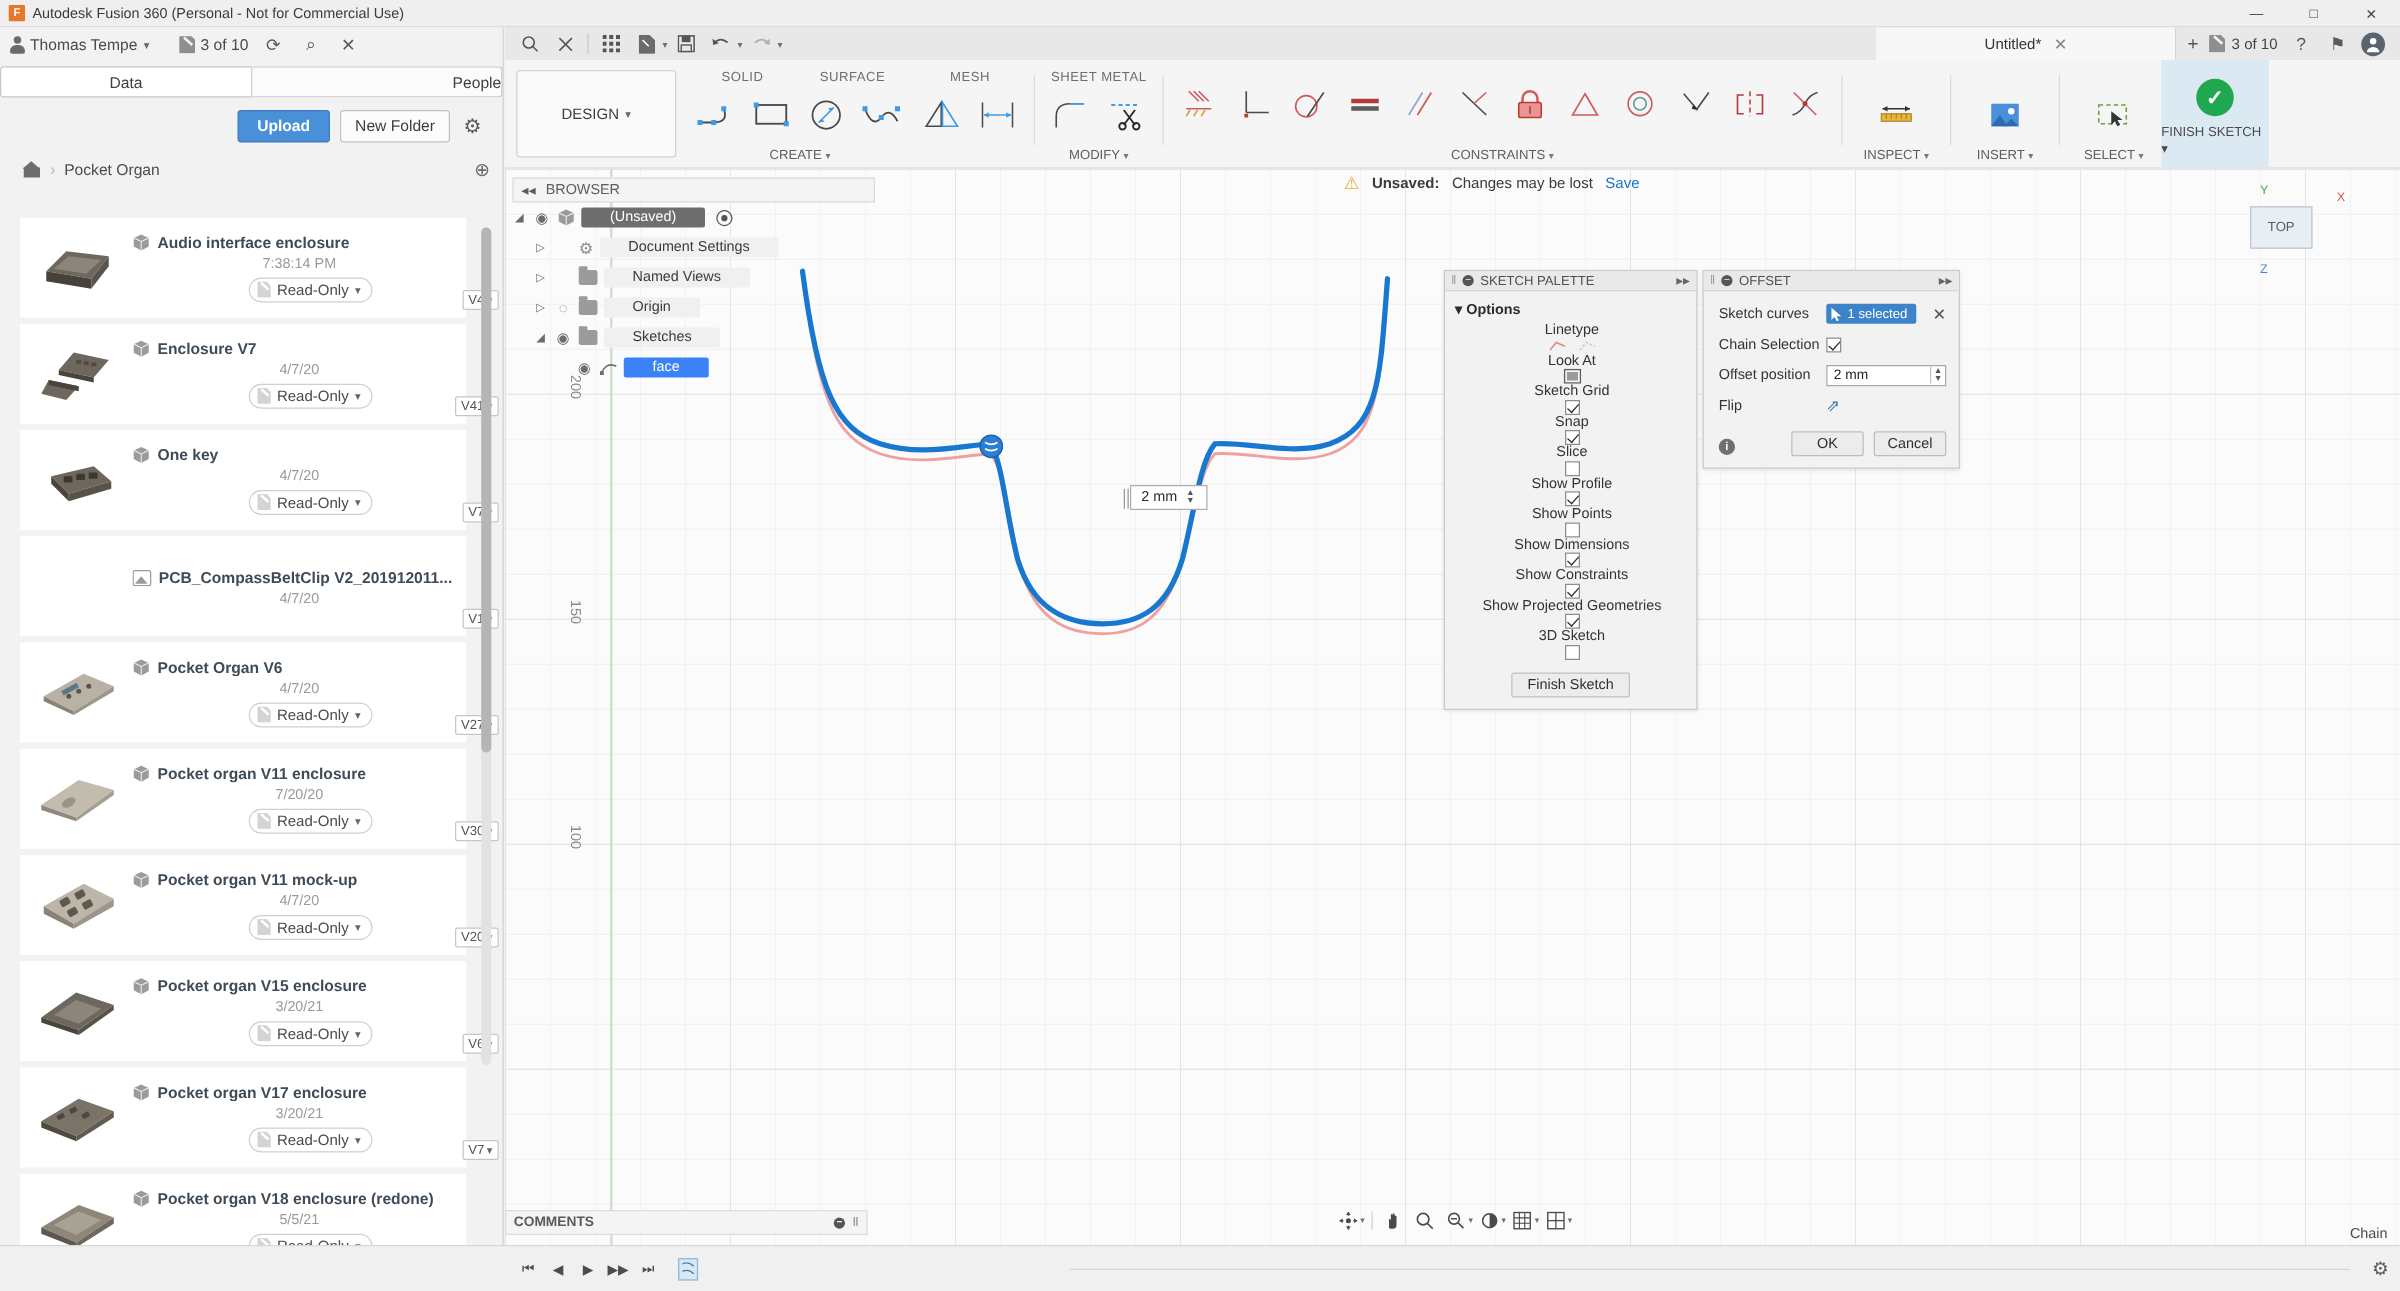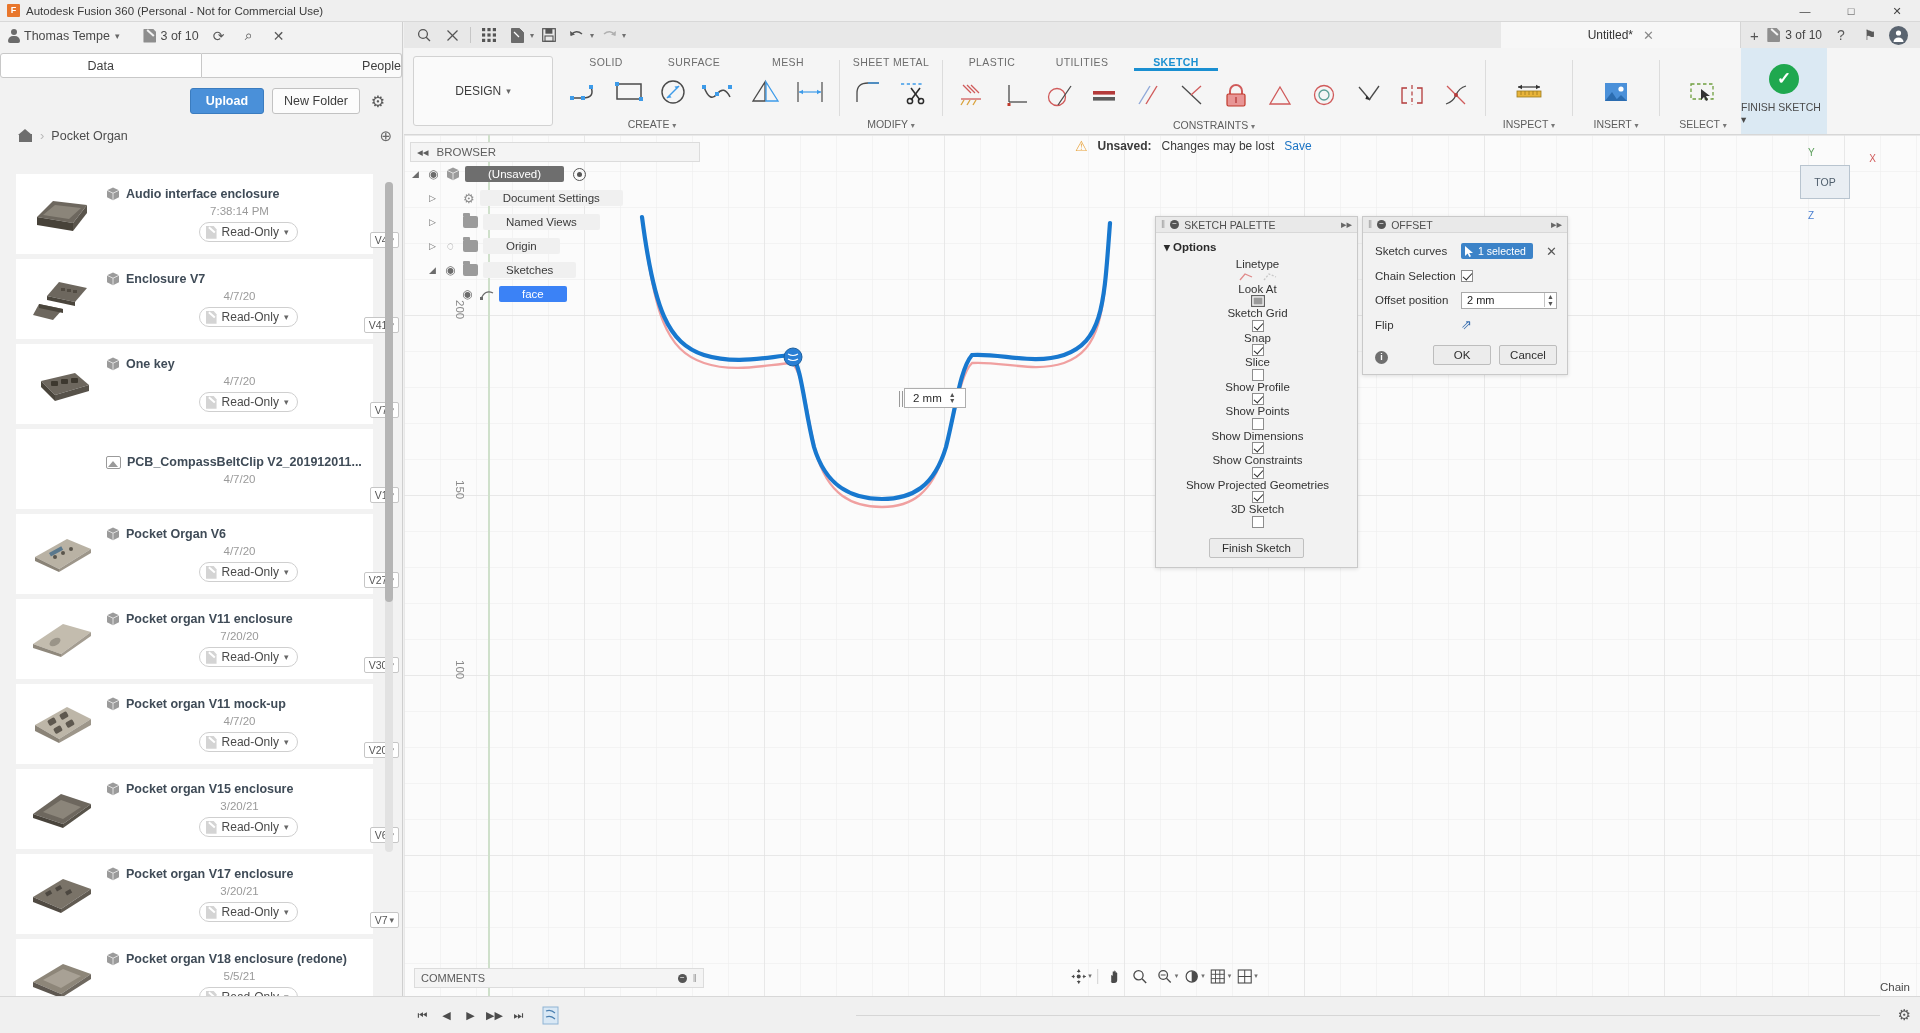--- a/index.html
+++ b/index.html
@@ -130,21 +130,21 @@
   .tb-right { margin-left:auto; display:flex;align-items:center;gap:9px; padding-right:12px;}
   .tb-right .chip { display:flex;align-items:center;gap:5px;font-size:12px;color:#444;}
   .av { width:19px;height:19px;border-radius:50%;background:#5a6470;color:#fff;font-size:10px;display:flex;align-items:center;justify-content:center;}
 
   .ribbon {
     position: absolute; left: 404px; top: 48px; right: 0; height: 87px;
     background: #f5f5f5; border-bottom: 1px solid #d7d7d7;
     display: flex; align-items: stretch;
   }
   .design-box {
-    width: 140px; margin: 8px 9px; border: 1px solid #d2d2d2; border-radius: 3px;
+    width: 128px; margin: 8px 9px; border: 1px solid #d2d2d2; border-radius: 3px;
     background: #fafafa; display:flex; align-items:center; justify-content:center;
     font-size: 12px; color:#3c3c3c; gap:5px;
   }
   .rgroup { display: flex; flex-direction: column; position: relative; }
   .rgroup-label {
     font-size: 10.5px; color: #6d6d6d; text-align: center; letter-spacing: .4px;
     height: 18px; line-height: 18px; padding-top: 5px;
   }
   .rgroup-label.tabbed { color: #1a8fd1; font-weight: bold; }
   .rgroup-icons { display: flex; align-items: center; gap: 0px; flex:1; padding: 0 2px;}
@@ -810,28 +810,20 @@
         </div>
       </div>
       <div class="rgroup-foot">
         <span>MODIFY</span>
         <span class="c">▾</span>
       </div>
     </div>
     <div class="rsep"></div>
 
     <div class="rgroup">
-      <div style="display:flex">
-        <div class="rgroup-label" style="width:88px">PLASTIC</div>
-        <div class="rgroup-label" style="width:92px">UTILITIES</div>
-        <div style="width:96px">
-          <div class="rgroup-label tabbed">SKETCH</div>
-          <div class="sketch-underline"></div>
-        </div>
-      </div>
       <div class="rgroup-icons">
         <div class="ric">
           <svg width="30" height="26" viewBox="0 0 30 26">
               <g stroke="#d05a5a" stroke-width="1.3">
                 <line x1="6" y1="3" x2="14" y2="11"></line>
                 <line x1="10" y1="3" x2="18" y2="11"></line>
                 <line x1="14" y1="3" x2="22" y2="11"></line>
               </g>
               <line x1="4" y1="17" x2="24" y2="17" stroke="#d05a5a" stroke-width="1.3"></line>
               <g stroke="#d9a23a" stroke-width="1.3">
@@ -1090,21 +1082,21 @@
 
     <div class="dim-box" style="left:500px; top:253px; width:62px;">
       <span class="dim-grip"></span>
       <span>2 mm</span>
       <span class="sp">
         <i>▲</i>
         <i>▼</i>
       </span>
     </div>
 
-    <div class="comments" style="position:absolute;left:10px;bottom:45px;">
+    <div class="comments" style="position:absolute;left:0;bottom:45px;font-weight:bold;">
       <span>COMMENTS</span>
       <span class="cm-min">−</span>
       <span style="color:#9e9e9e;font-size:10px">‖</span>
     </div>
 
     <div class="navbar-bottom" style="position:absolute;left:50%;bottom:44px;">
       <div class="nb-ic">
         <svg width="15" height="15" viewBox="0 0 15 15">
             <circle cx="7.5" cy="7.5" r="2" fill="#4a4a4a"></circle>
             <path d="M7.5 0.5 v3 M7.5 11.5 v3 M0.5 7.5 h3 M11.5 7.5 h3" stroke="#4a4a4a" stroke-width="1.2"></path>

